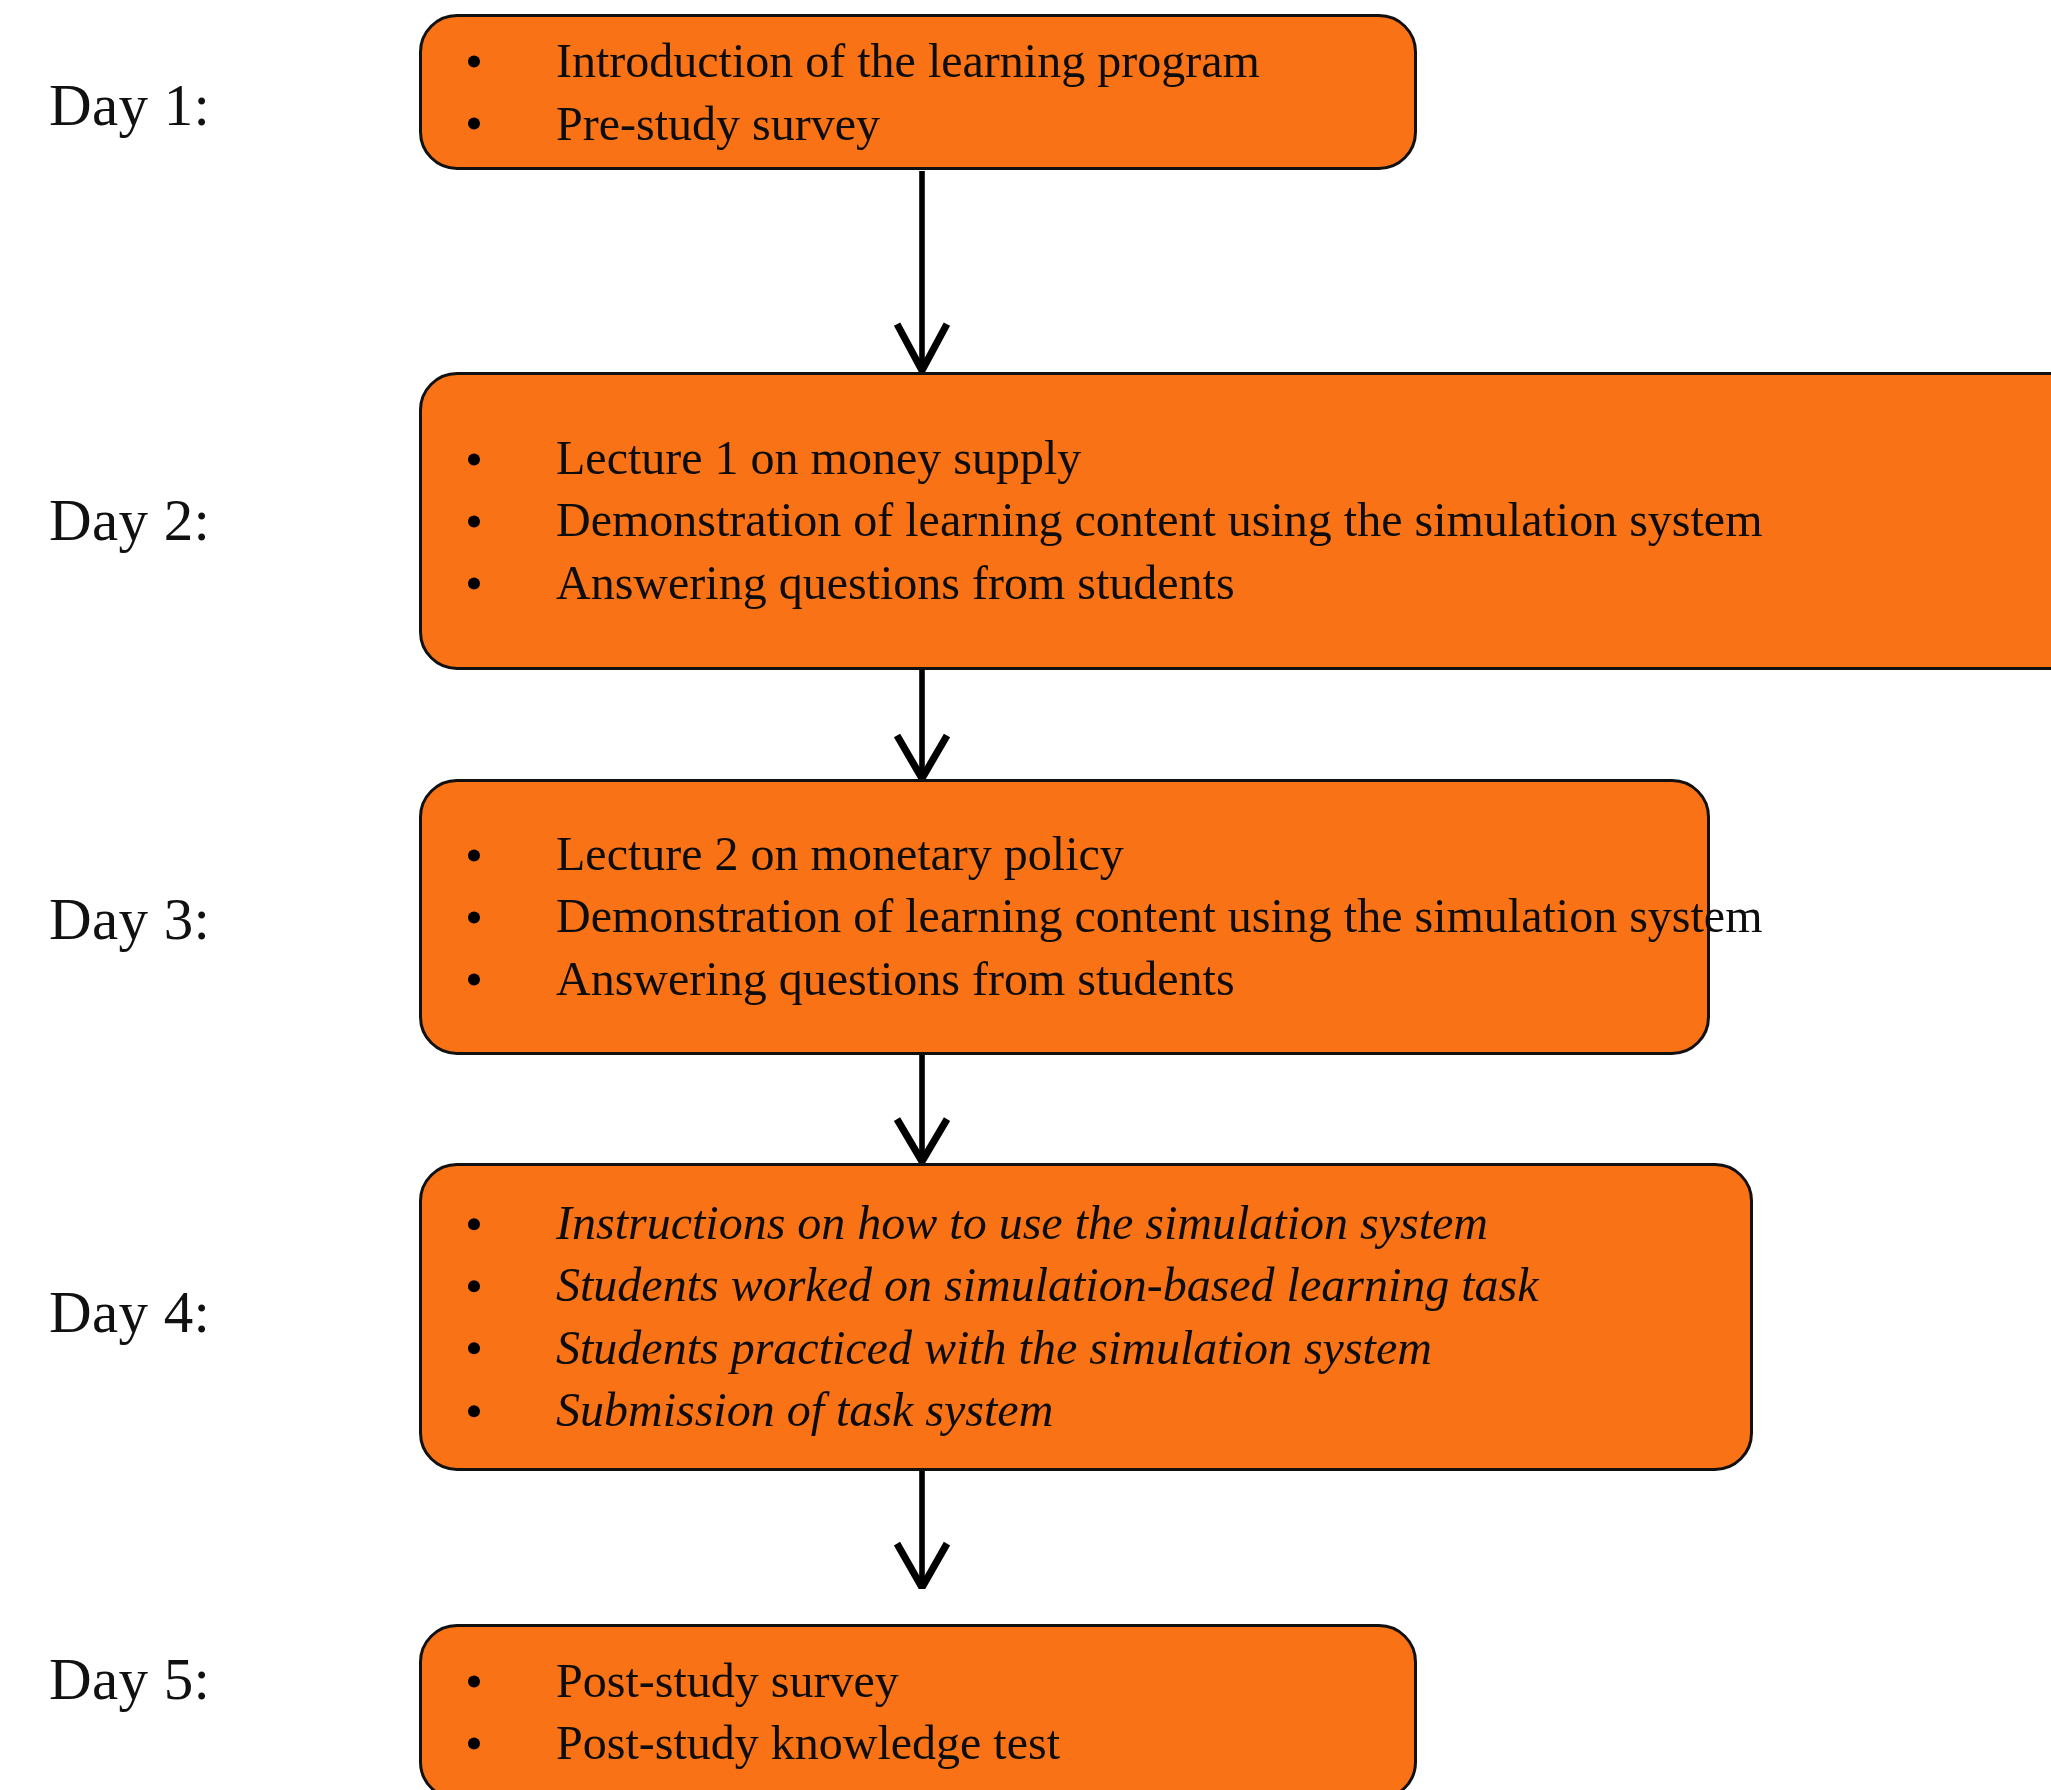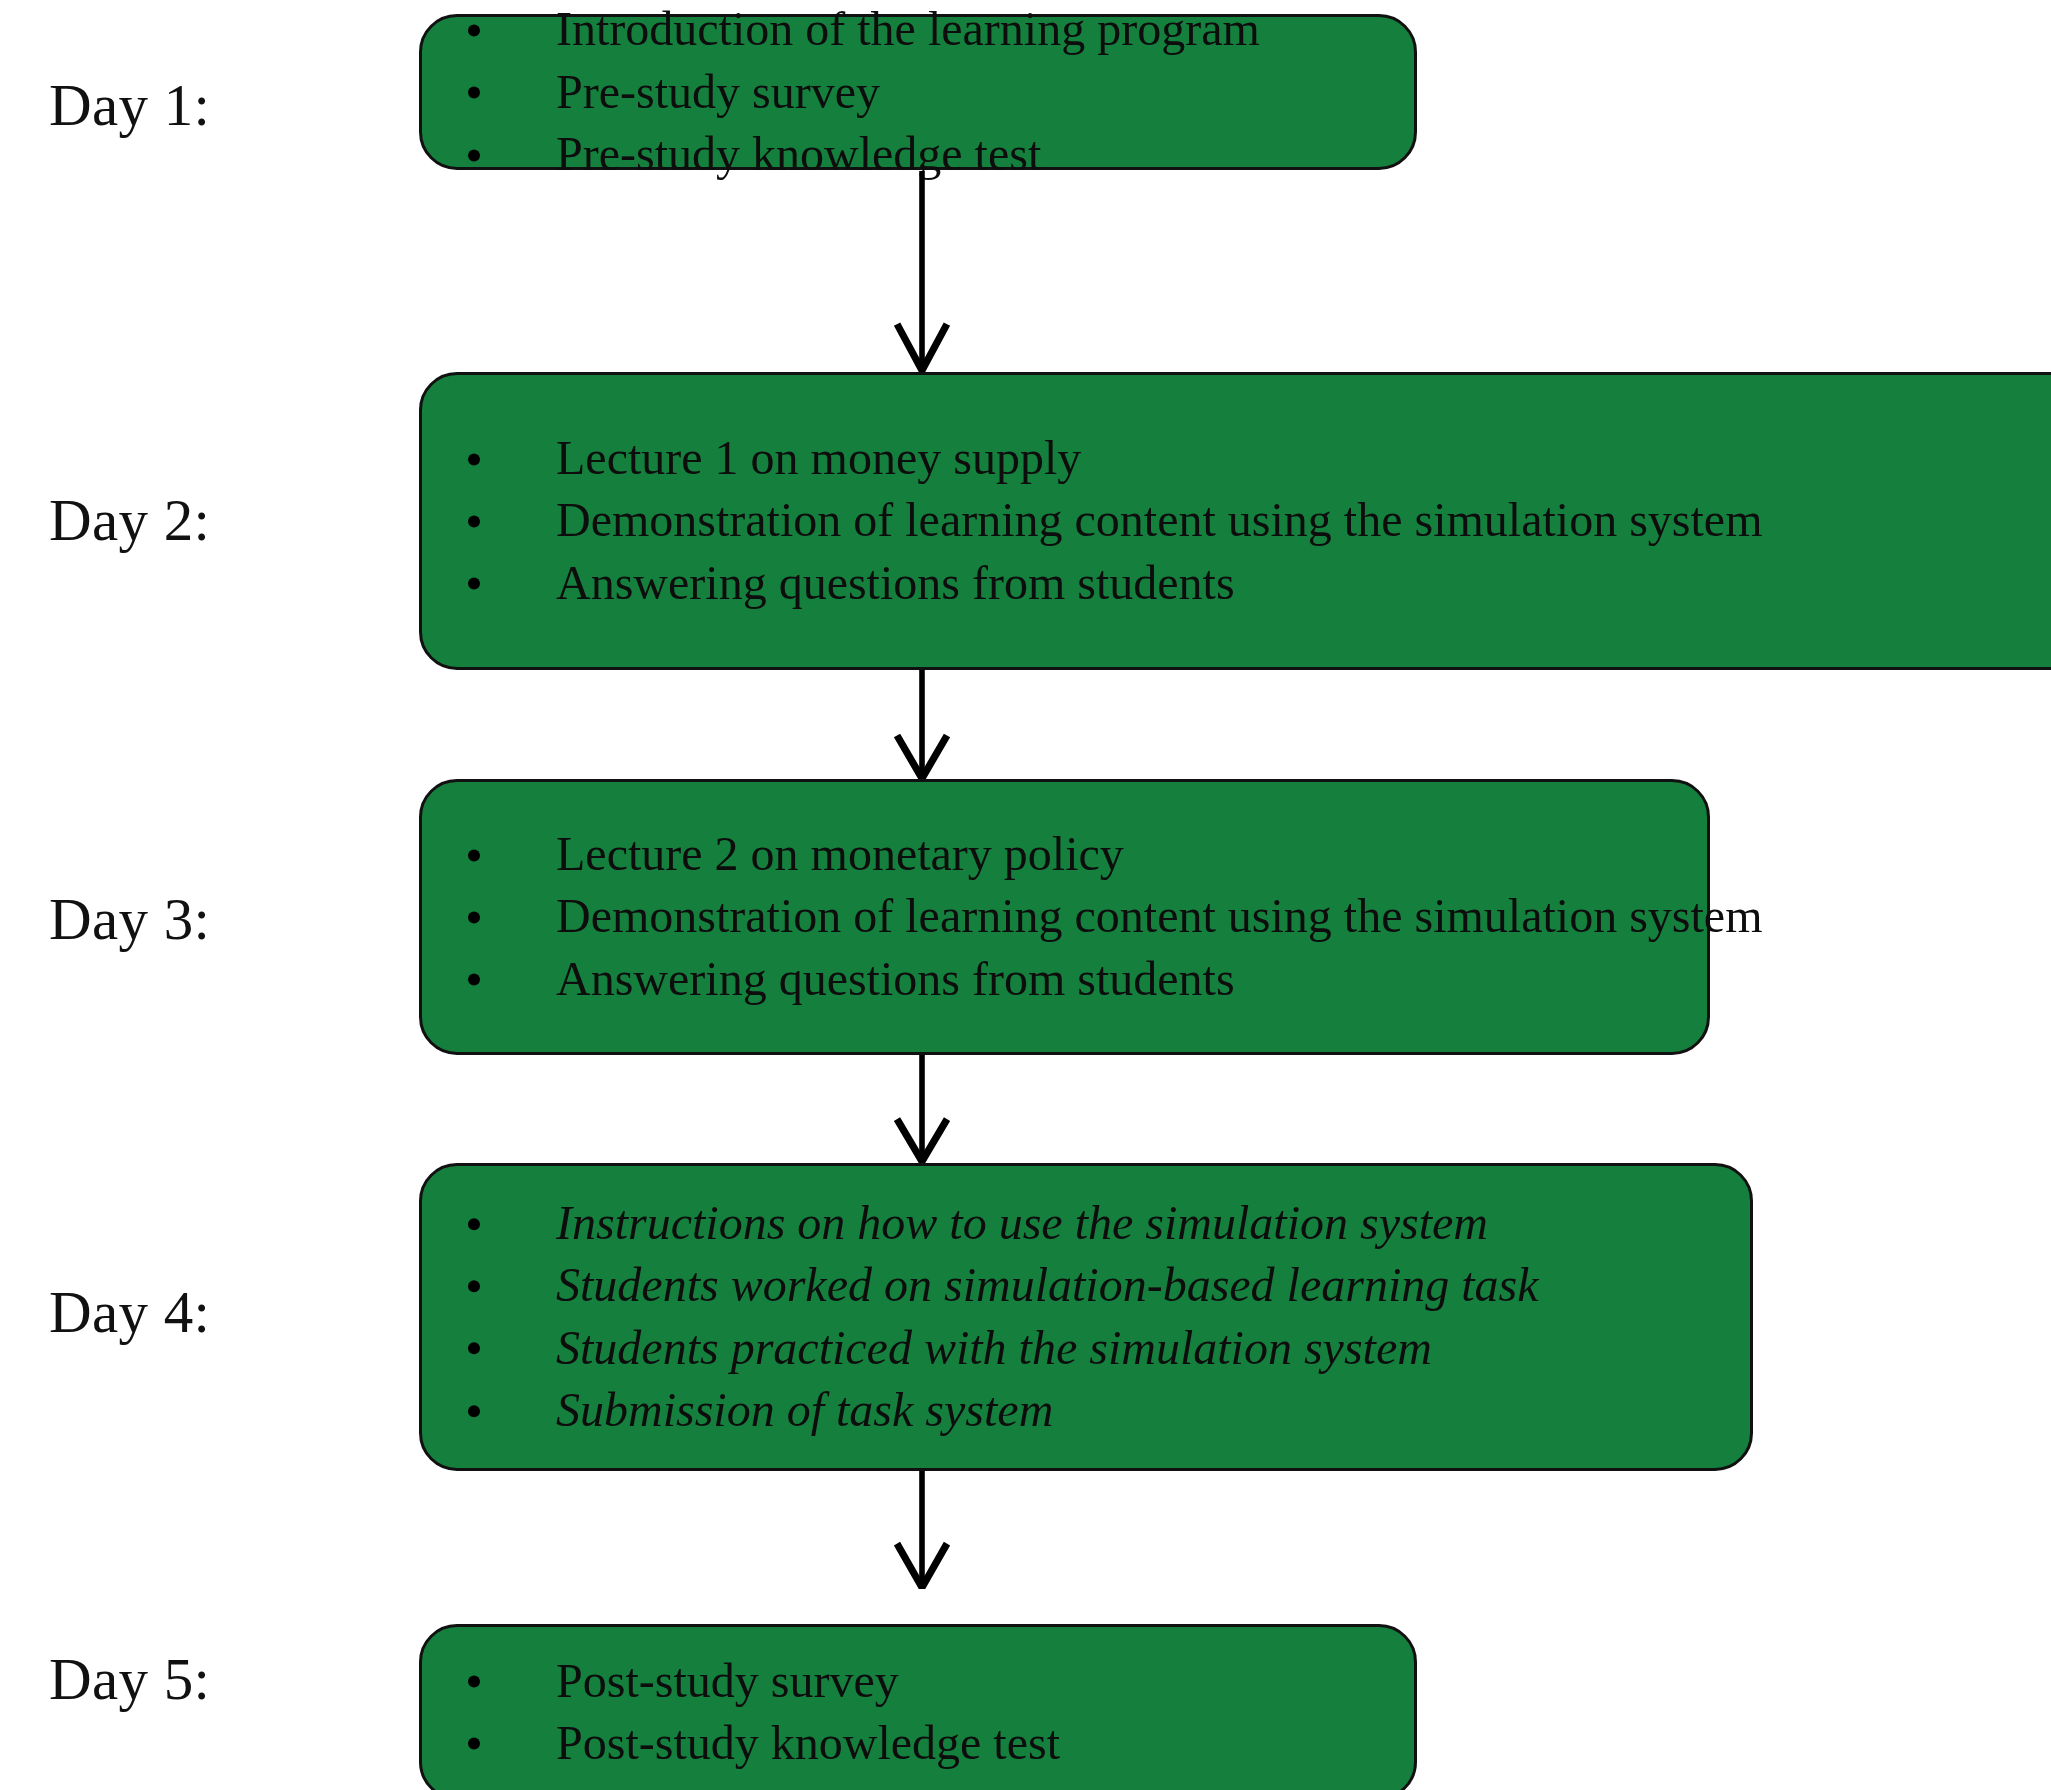--- a/index.html
+++ b/index.html
@@ -30,21 +30,21 @@
     white-space: nowrap;
     letter-spacing: 0.4px;
   }
 
   
   .step-box {
     position: absolute;
     box-sizing: border-box;
     border: 3.2px solid #111111;
     border-radius: 38px;
-    background: #15803d;
+    background: #f97316;
   }
   .bullet-list {
     position: absolute;
     left: 0;
     right: 0;
     top: 50%;
     transform: translateY(-50%);
     margin: 0;
     padding: 0;
     list-style: none;
@@ -91,24 +91,20 @@
   <div class="step-box" id="box-1" style="left:419px; top:14.4px; width:998px; height:156px;">
     <div class="bullet-list">
       <div class="bullet-item">
         <span class="bullet-dot"></span>
         <span>Introduction of the learning  program</span>
       </div>
       <div class="bullet-item">
         <span class="bullet-dot"></span>
         <span>Pre-study survey</span>
       </div>
-      <div class="bullet-item">
-        <span class="bullet-dot"></span>
-        <span>Pre-study knowledge test</span>
-      </div>
     </div>
   </div>
 
   <div class="arrow" style="left:886px; top:171px; height:201px;">
     <svg viewBox="0 0 90 252" preserveAspectRatio="none">
       <line x1="45" y1="0" x2="45" y2="250" stroke="#000000" stroke-width="7"></line>
       <polyline points="16,196 45,250 74,196" fill="none" stroke="#000000" stroke-width="9" stroke-linecap="square"></polyline>
     </svg>
   </div>
 

